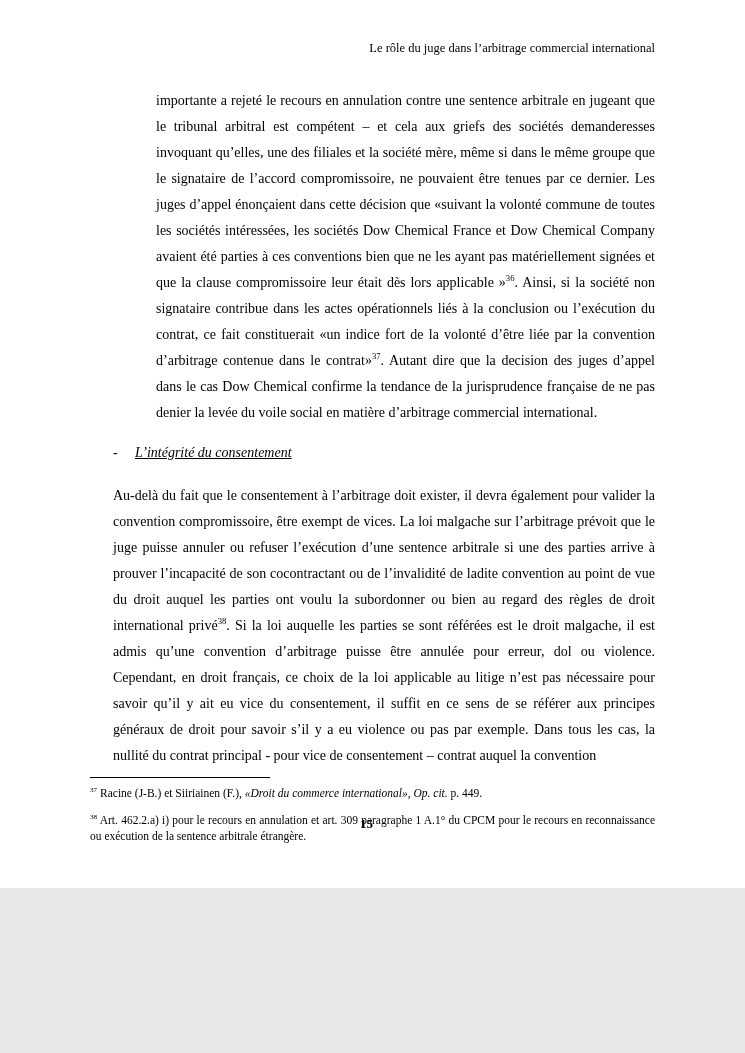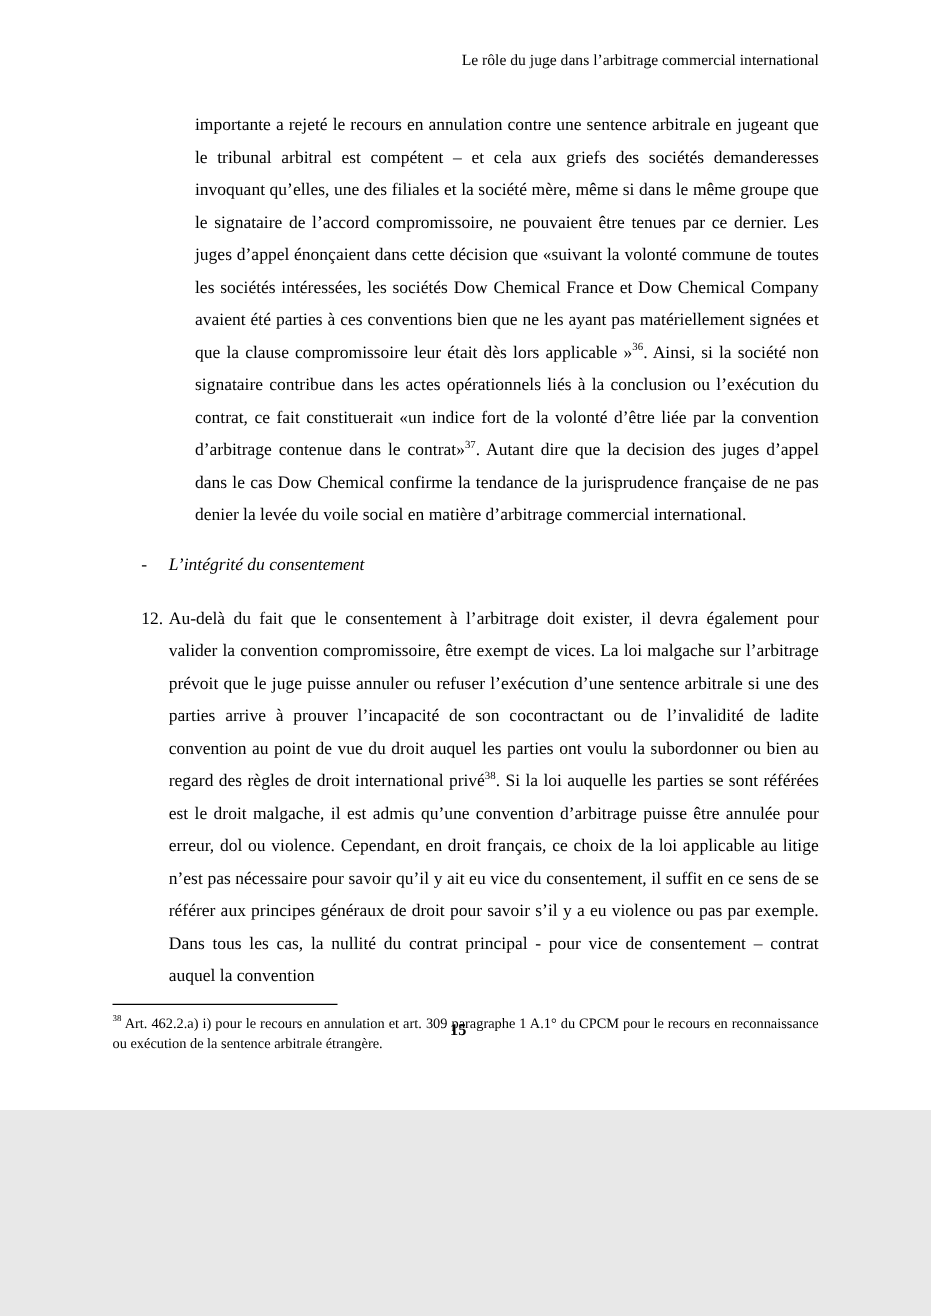--- a/index.html
+++ b/index.html
@@ -41,20 +41,21 @@
   .heading-row {
     display: flex;
     margin-left: 23px;
     margin-top: 14px;
     font-size: 14px;
     line-height: 26px;
   }
   .heading-marker { flex: 0 0 22px; }
   .heading-text {
     font-style: italic;
+    text-decoration: underline;
   }
 
   .numbered-row {
     display: flex;
     margin-left: 23px;
     margin-top: 17px;
   }
   .para-number {
     flex: 0 0 22px;
     font-size: 14px;
@@ -98,26 +99,26 @@
   <div class="content">
 
     <p class="para cont-para"><span>importante a rejeté le recours en annulation contre une sentence arbitrale en jugeant que le tribunal arbitral est compétent – et cela aux griefs des sociétés demanderesses invoquant qu’elles, une des filiales et la société mère, même si dans le même groupe que le signataire de l’accord compromissoire, ne pouvaient être tenues par ce dernier. Les juges d’appel énonçaient dans cette décision que «suivant la volonté commune de toutes les sociétés intéressées, les sociétés Dow Chemical France et Dow Chemical Company avaient été parties à ces conventions bien que ne les ayant pas matériellement signées et que la clause compromissoire leur était dès lors applicable »</span><sup>36</sup><span>. Ainsi, si la société non signataire contribue dans les actes opérationnels liés à la conclusion ou l’exécution du contrat, ce fait constituerait «un indice fort de la volonté d’être liée par la convention d’arbitrage contenue dans le contrat»</span><sup>37</sup><span>. Autant dire que la decision des juges d’appel dans le cas Dow Chemical confirme la tendance de la jurisprudence française de ne pas denier la  levée du voile social en matière d’arbitrage commercial international.</span></p>
 
     <div class="heading-row">
       <span class="heading-marker">-</span>
       <span class="heading-text">L’intégrité du consentement</span>
     </div>
 
     <div class="numbered-row">
-      <span class="para-number">12.</span>
       <p class="para"><span>Au-delà  du fait que le consentement à l’arbitrage doit exister, il devra également pour valider la convention compromissoire, être exempt de vices. La loi malgache sur l’arbitrage prévoit que le juge puisse annuler ou refuser l’exécution d’une sentence arbitrale si une des parties arrive à prouver l’incapacité de son cocontractant ou de l’invalidité de ladite convention au point de vue du droit auquel les parties ont voulu la subordonner ou bien au regard des règles de droit international privé</span><sup>38</sup><span>. Si la loi auquelle les parties se sont référées est le droit malgache, il est admis qu’une convention d’arbitrage puisse être annulée pour erreur, dol ou violence. Cependant, en droit français, ce choix de la loi applicable au litige n’est pas nécessaire pour savoir qu’il y ait eu vice du consentement, il suffit en ce sens de se référer aux principes généraux de droit pour savoir s’il y a eu violence ou pas par exemple. Dans tous les cas, la nullité du contrat principal - pour vice de consentement – contrat auquel la convention</span></p>
     </div>
 
   </div>
 
   <div class="footnotes">
     <div class="fn-rule"></div>
+    <p class="footnote"><sup>37</sup><span> Racine (J-B.) et Siiriainen (F.), </span><i>«Droit du commerce international», Op. cit.</i><span> p. 449.</span></p>
     <p class="footnote"><sup>38</sup><span> Art. 462.2.a) i) pour le recours en annulation et art. 309 paragraphe 1 A.1° du CPCM pour le recours en reconnaissance ou exécution de la sentence arbitrale étrangère.</span></p>
   </div>
 
   <div class="page-number">15</div>
 
 </div>
 
 </body></html>

